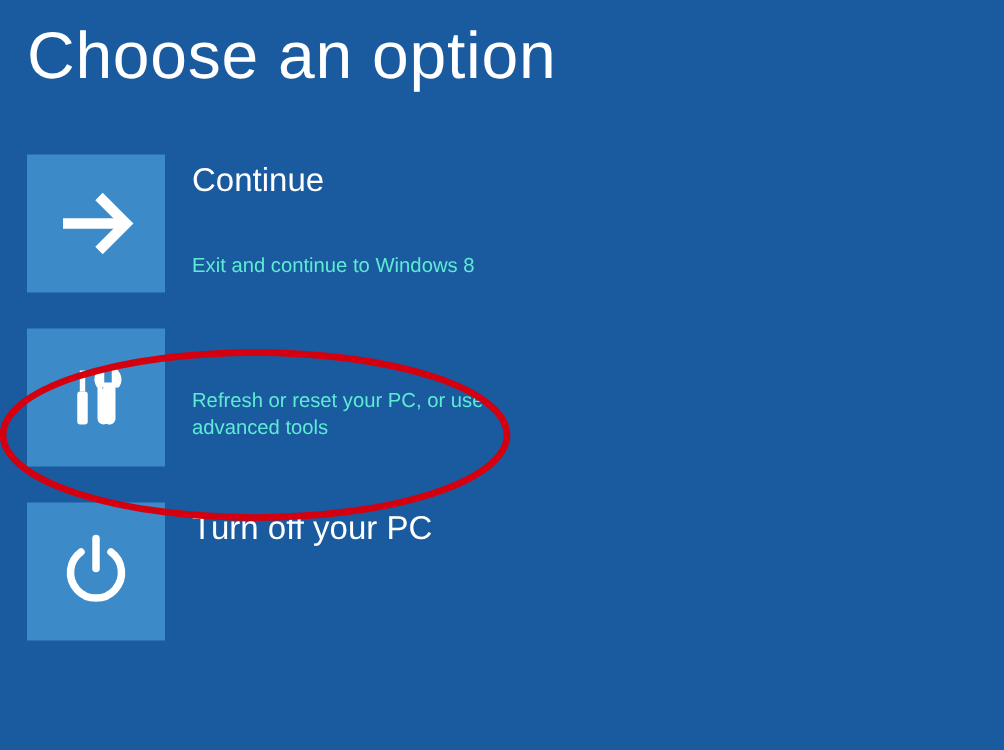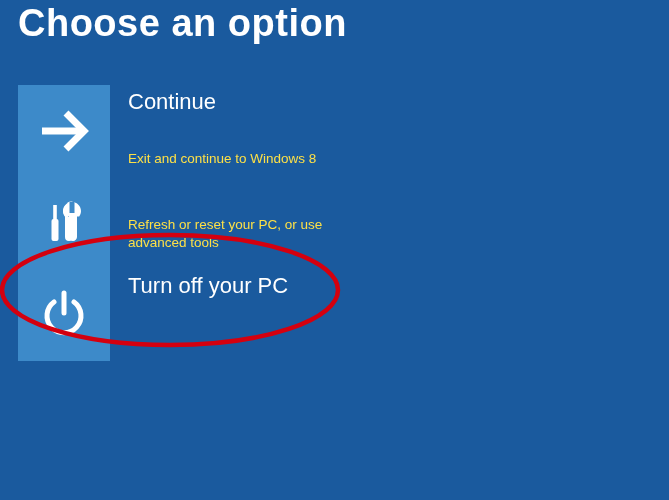--- a/index.html
+++ b/index.html
@@ -9,29 +9,30 @@
     overflow: hidden;
   }
   body {
     background: #1a5a9e;
     font-family: "Segoe UI", "Segoe UI Light", Arial, sans-serif;
     color: #ffffff;
     padding: 0 18px;
     position: relative;
   }
   .title {
-    font-size: 38px;
-    font-weight: 700;
+    font-size: 44px;
+    font-weight: 400;
     letter-spacing: 0.5px;
-    margin-top: 2px;
+    margin-top: 13px;
     margin-bottom: 40px;
   }
   .options {
     display: flex;
     flex-direction: column;
+    gap: 24px;
   }
   .option {
     display: flex;
     align-items: flex-start;
     gap: 18px;
     cursor: pointer;
     width: fit-content;
   }
   .tile {
     width: 92px;
@@ -48,21 +49,21 @@
     max-width: 230px;
   }
   .label-title {
     font-size: 22px;
     font-weight: 400;
     margin-bottom: 2px;
   }
   .label-desc {
     font-size: 13.5px;
     font-weight: 400;
-    color: #fde047;
+    color: #5eead4;
     line-height: 1.35;
     margin-top: 35px;
   }
   .annotation-ellipse {
     position: absolute;
     left: -10px;
     top: 228px;
     width: 360px;
     height: 130px;
     pointer-events: none;

